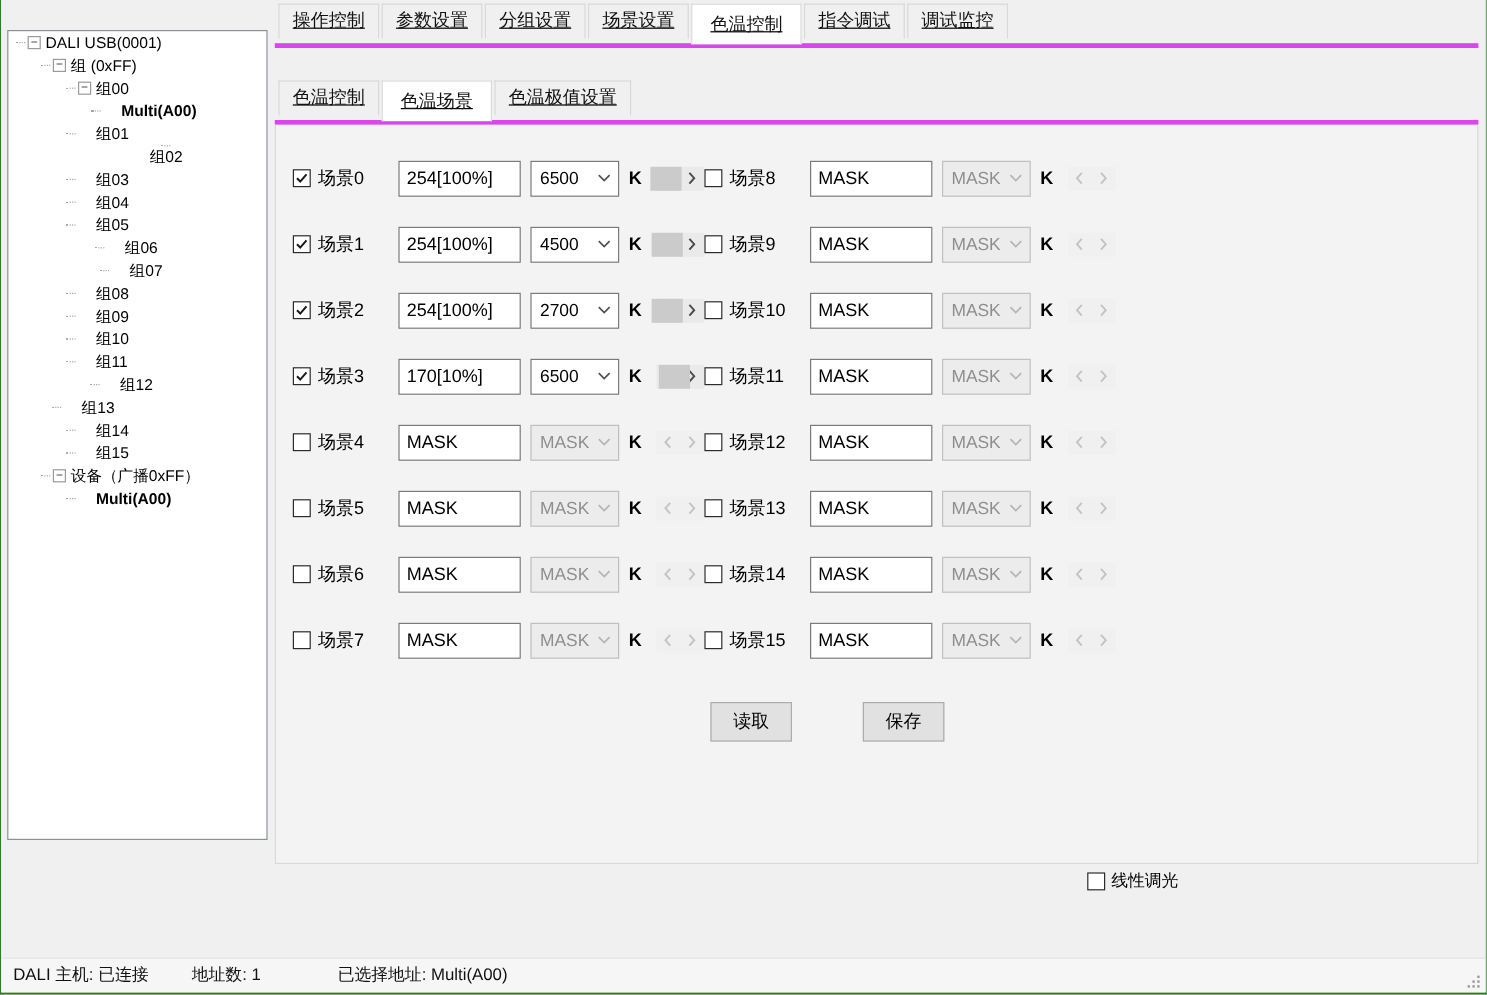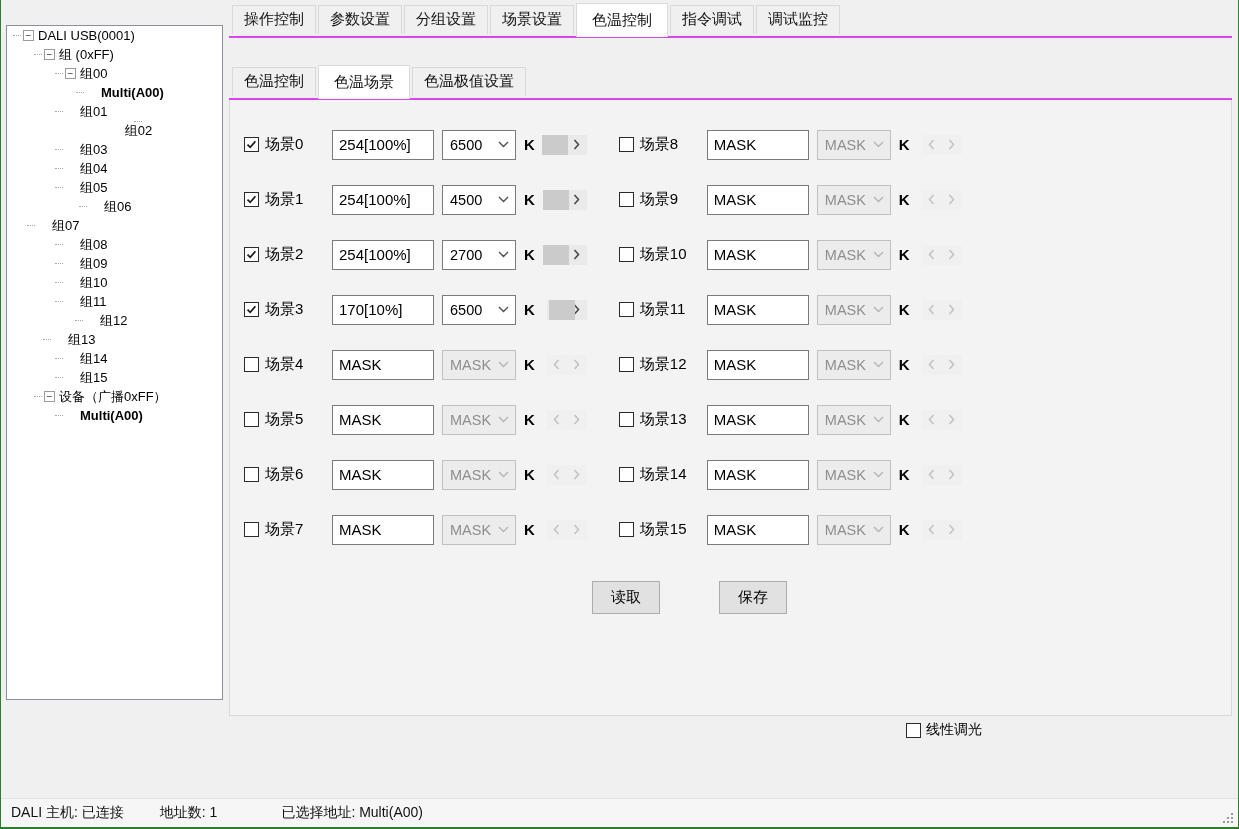--- a/index.html
+++ b/index.html
@@ -30,31 +30,31 @@
   .tree-row.bold { font-weight:bold; }
   .exp { width:11px; height:11px; border:1px solid #9a9a9a; background:#fff; flex:none;
          display:flex; align-items:center; justify-content:center; margin-right:4px;
          font-size:10px; line-height:9px; color:#333; }
   .exp-spacer { width:15px; flex:none; }
   .tline { width:8px; border-top:1px dotted #a8a8a8; margin-right:2px; flex:none; }
 
   .right { flex:1; margin-left:6px; margin-right:6px; display:flex; flex-direction:column; }
 
   
-  .tabstrip { display:flex; align-items:center; border-bottom:2px solid #d946ef; padding-left:3px; }
+  .tabstrip { display:flex; align-items:flex-start; border-bottom:4px solid #d946ef; padding-left:3px;text-decoration:underline; }
   .main-tabs { margin-top:3px; }
   .sub-tabs { margin-top:27px; }
   .tab { background:#f0f0f0; border:1px solid #d9d9d9; border-bottom:none;
          font-size:15px; color:#111; padding:4px 11px 5px; margin-right:2px; white-space:nowrap; }
   .tab.active { background:#ffffff; margin-bottom:-1px; padding:7px 15px 7px; }
 
   
   .scene-panel { height:616px; border:1px solid #d9d9d9; border-top:none; background:#f3f3f3; }
   .scene-grid { display:grid; grid-auto-flow:column; grid-template-rows:repeat(8,55px);
-                grid-template-columns:1fr 1fr 1fr 1fr; column-gap:32px; padding:17px 2px 0 14px; }
+                grid-template-columns:1fr 1fr 1fr 1fr; padding:17px 2px 0 14px; }
   .scene-row { display:flex; align-items:center; }
 
   .cbx { width:15px; height:15px; border:1px solid #2b2b2b; background:#fff; flex:none;
          display:flex; align-items:center; justify-content:center; }
   .scene-label { width:60px; font-size:15px; color:#000; margin-left:6px; flex:none; }
   .scene-input { width:102px; height:30px; border:1px solid #7a7a7a; background:#fff;
                  font-family:"Liberation Sans",sans-serif; font-size:15px; color:#000;
                  padding:0 0 0 6px; margin-left:7px; flex:none; outline:none; }
   .dropdown { width:74px; height:30px; border:1px solid #7a7a7a; background:#fff; margin-left:8px;
               display:flex; align-items:center; flex:none; }
@@ -142,21 +142,21 @@
         <div class="tree-row" style="padding-left: 48px;">
           <span class="tline"></span>
           <span class="exp-spacer"></span>
           <span>组05</span>
         </div>
         <div class="tree-row" style="padding-left: 48px; margin-left: 24px;">
           <span class="tline"></span>
           <span class="exp-spacer"></span>
           <span>组06</span>
         </div>
-        <div class="tree-row" style="padding-left: 20px;">
+        <div class="tree-row" style="padding-left: 76px;">
           <span class="tline"></span>
           <span class="exp-spacer"></span>
           <span>组07</span>
         </div>
         <div class="tree-row" style="padding-left: 48px;">
           <span class="tline"></span>
           <span class="exp-spacer"></span>
           <span>组08</span>
         </div>
         <div class="tree-row" style="padding-left: 48px;">

